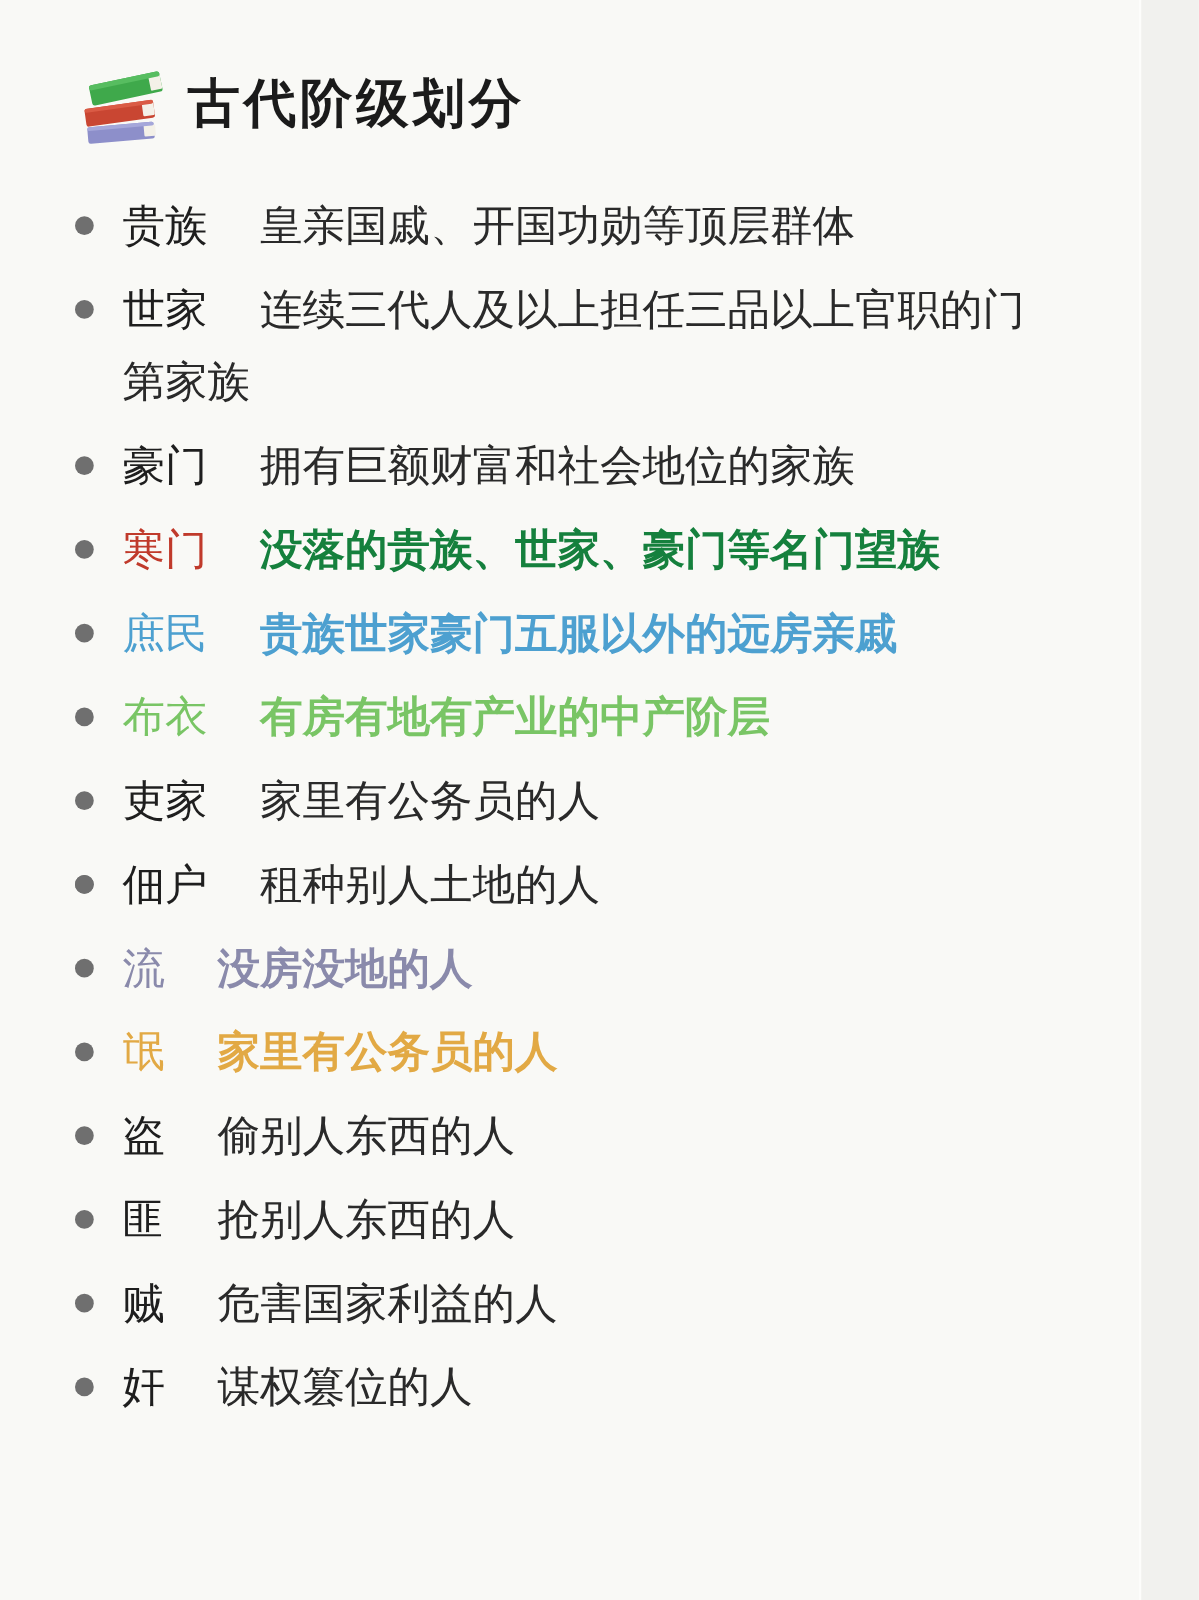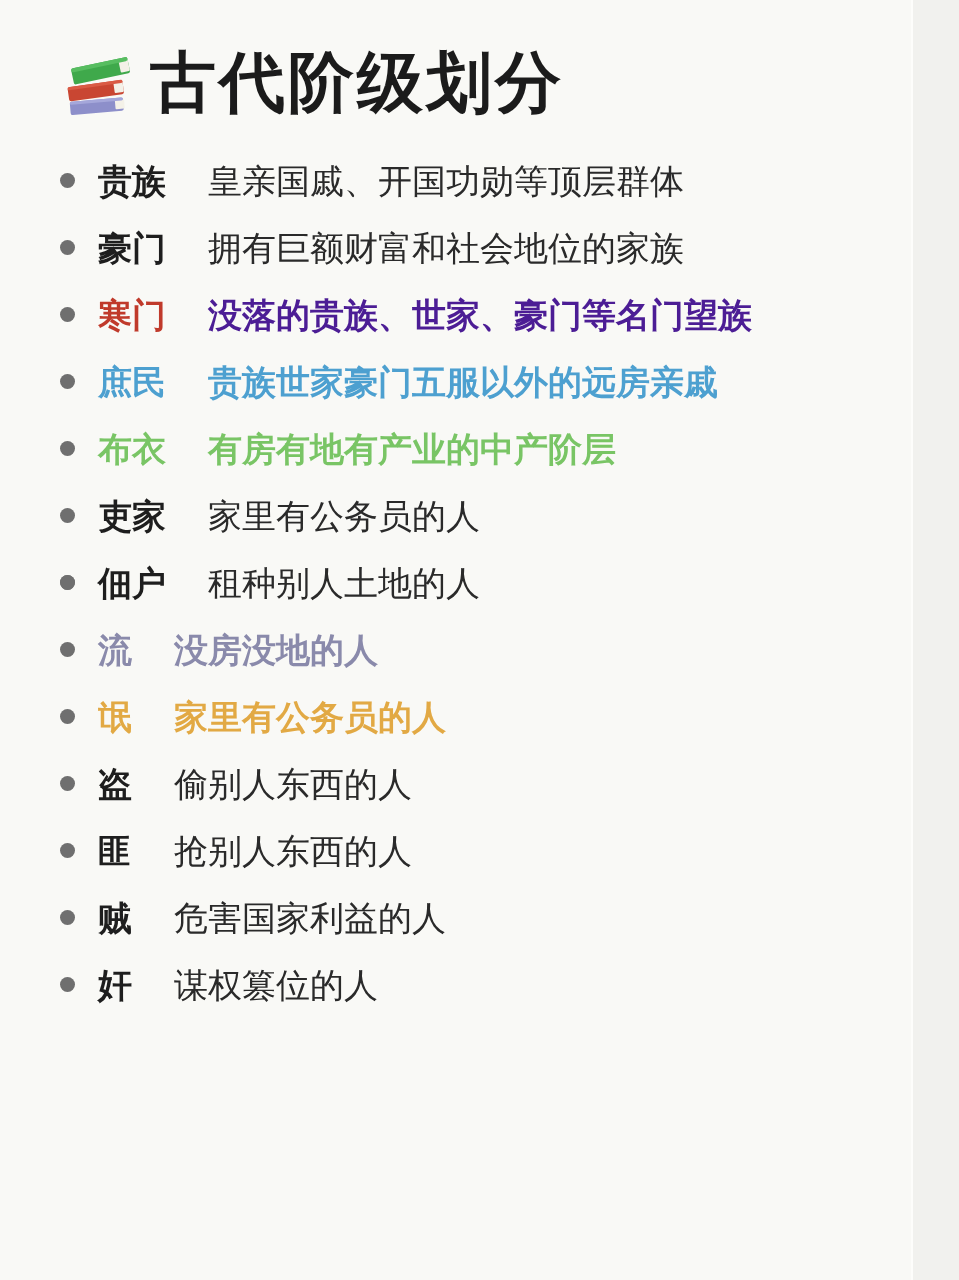--- a/index.html
+++ b/index.html
@@ -24,21 +24,21 @@
   }
   .doc-header {
     display: flex;
     align-items: center;
     gap: 10px;
     margin-bottom: 28px;
   }
   .books-icon { width: 82px; height: 82px; flex: 0 0 auto; }
   .doc-title {
     margin: 0;
-    font-size: 66px;
+    font-size: 42px;
     font-weight: bold;
     letter-spacing: 3px;
     color: #1b1b1b;
     line-height: 1.15;
   }
   ul.class-list {
     list-style: none;
     margin: 0; padding: 0;
   }
   li.item {
@@ -50,21 +50,21 @@
   }
   .bullet {
     position: absolute;
     left: 2px; top: 21px;
     width: 15px; height: 15px;
     border-radius: 50%;
     background: #6f6f6f;
   }
   .content { max-width: 724px; margin: 0; }
   .term {
-    font-weight: bold;
+    font-weight: normal;
     margin-right: 42px;
     color: #1e1e1e;
   }
   .desc { color: #2a2a2a; }
   li.emphasized .desc { font-weight: bold; }
 </style>
 </head>
 <body>
 
 <div class="edge-strip"></div>
@@ -95,32 +95,38 @@
   </div>
 
   <ul class="class-list">
     <li class="item">
       <span class="bullet"></span>
       <p class="content">
         <span class="term">贵族</span><span class="desc">皇亲国戚、开国功勋等顶层群体</span>
       </p>
     </li>
 
+    <li class="item">
+      <span class="bullet"></span>
+      <p class="content">
+        <span class="term">世家</span><span class="desc">连续三代人及以上担任三品以上官职的门第家族</span>
+      </p>
+    </li>
 
     <li class="item">
       <span class="bullet"></span>
       <p class="content">
         <span class="term">豪门</span><span class="desc">拥有巨额财富和社会地位的家族</span>
       </p>
     </li>
 
     <li class="item emphasized">
       <span class="bullet"></span>
       <p class="content">
-        <span class="term" style="color: rgb(192, 58, 43);">寒门</span><span class="desc" style="color: #4c1d95; margin-top: 10px;">没落的贵族、世家、豪门等名门望族</span>
+        <span class="term" style="color: rgb(192, 58, 43);">寒门</span><span class="desc" style="color: #15803d; margin-top: 10px;">没落的贵族、世家、豪门等名门望族</span>
       </p>
     </li>
 
     <li class="item emphasized">
       <span class="bullet"></span>
       <p class="content">
         <span class="term" style="color: rgb(77, 160, 208);">庶民</span><span class="desc" style="color: rgb(77, 160, 208);">贵族世家豪门五服以外的远房亲戚</span>
       </p>
     </li>
 

